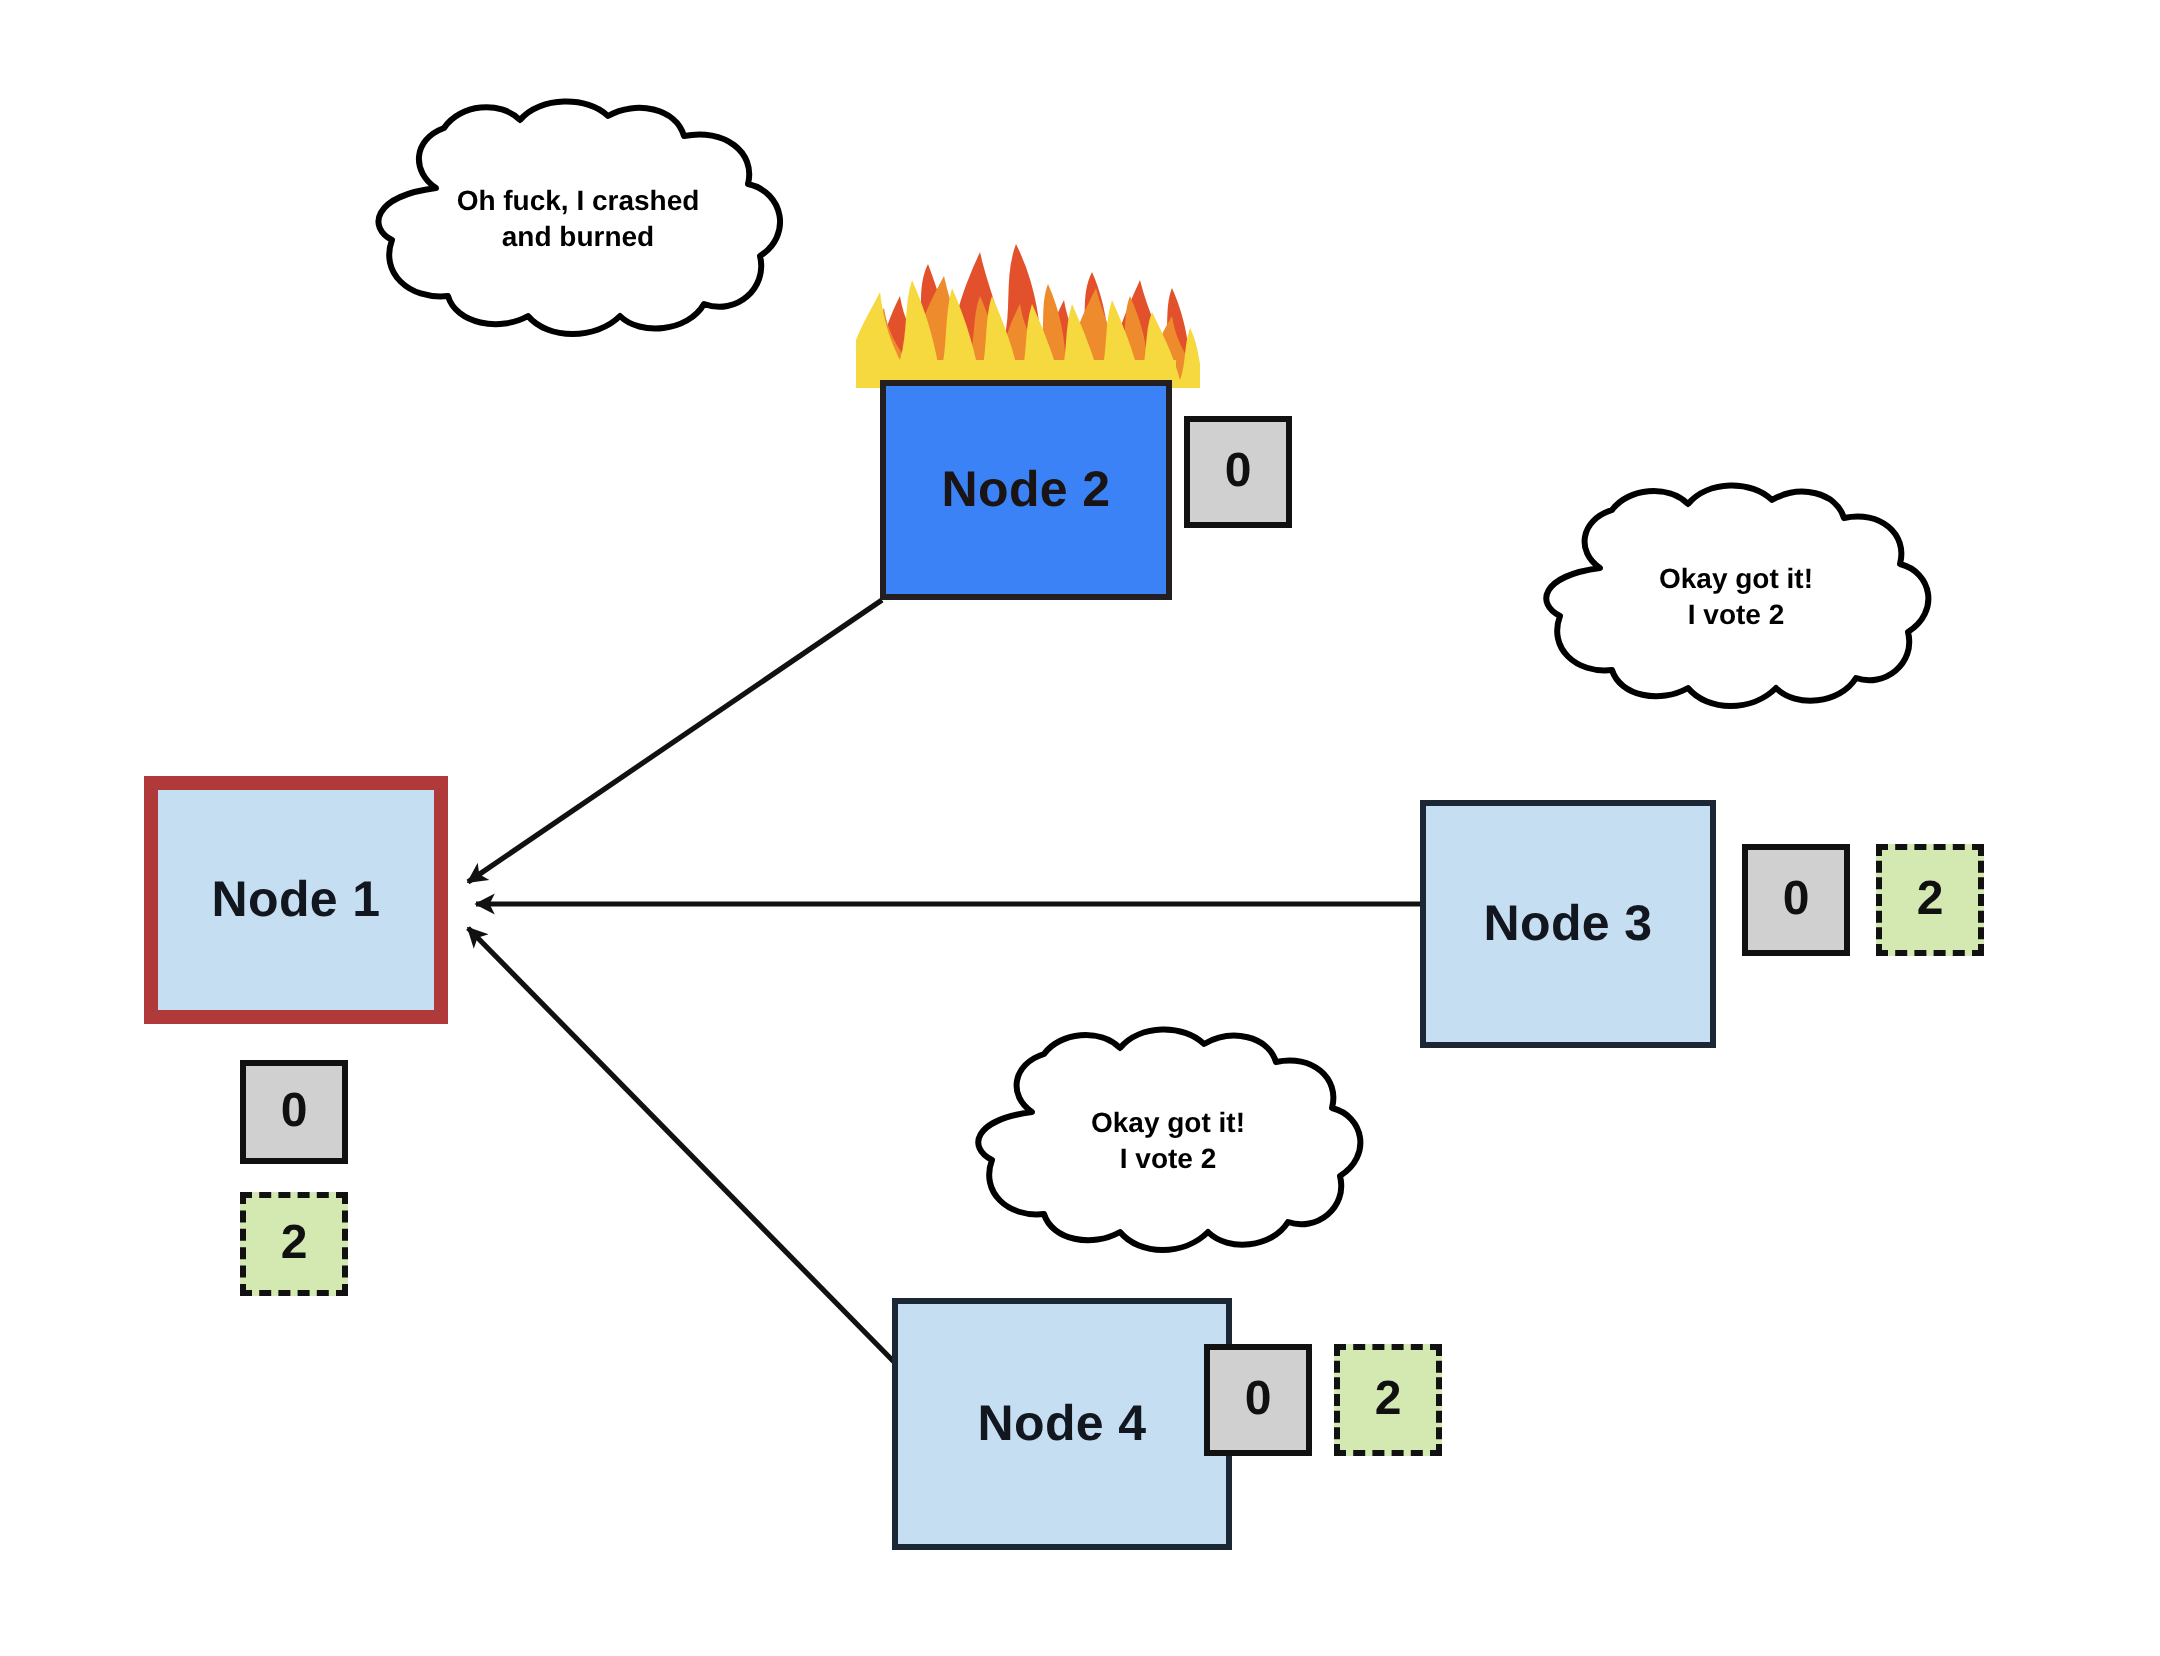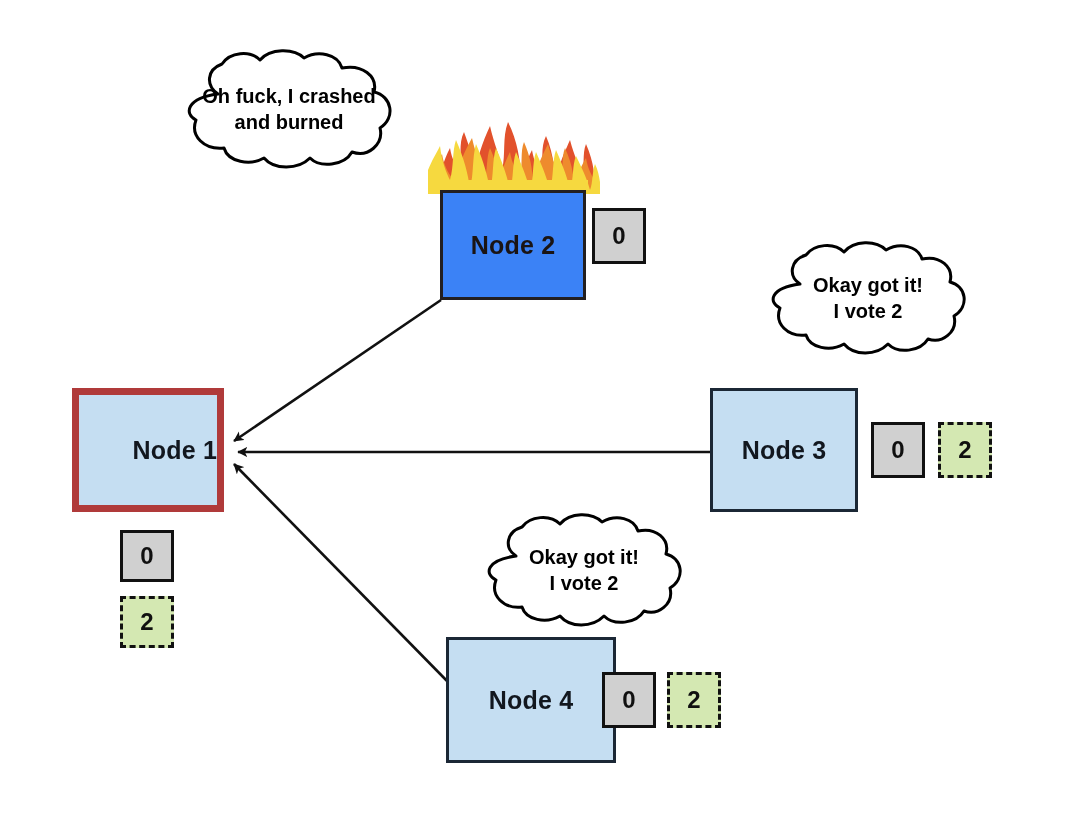--- a/index.html
+++ b/index.html
@@ -35,26 +35,26 @@
     align-items: center;
     justify-content: center;
     font-weight: bold;
     letter-spacing: 0.2px;
     color: #12171f;
   }
   .node-alive {
     background: #c5def2;
     border: 3px solid #1b2735;
     font-size: 25px;
+    margin-top: 12px;
   }
   .node-leader {
     background: #c5def2;
     border: 7px solid #b03a3a;
     font-size: 25px;
-    justify-content: flex-end;
   }
   .node-dead {
     background: #3b82f6;
     border: 3px solid #231f20;
     font-size: 25px;
     color: #1a1414;
   }
 
   
   .vbox {
@@ -88,21 +88,21 @@
     position: absolute;
     left: 0;
     top: 0;
     width: 100%;
     height: 100%;
     display: flex;
     flex-direction: column;
     align-items: center;
     justify-content: center;
     font-weight: bold;
-    font-size: 20px;
+    font-size: 14px;
     line-height: 1.28;
     color: #000000;
     text-align: center;
     pointer-events: none;
   }
 
   
   .fire {
     position: absolute;
   }

